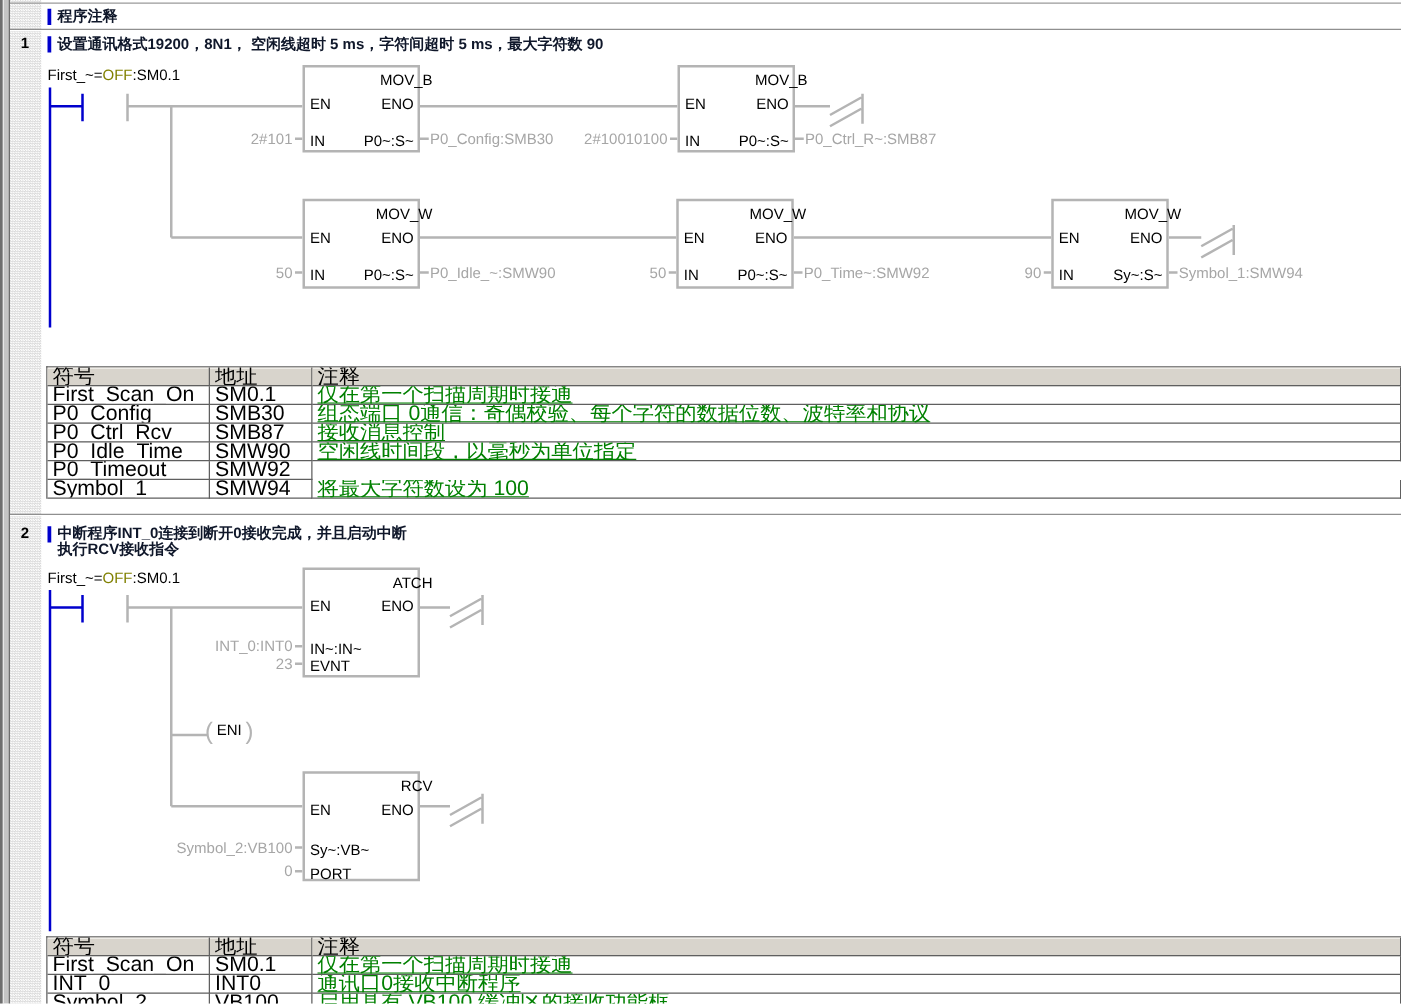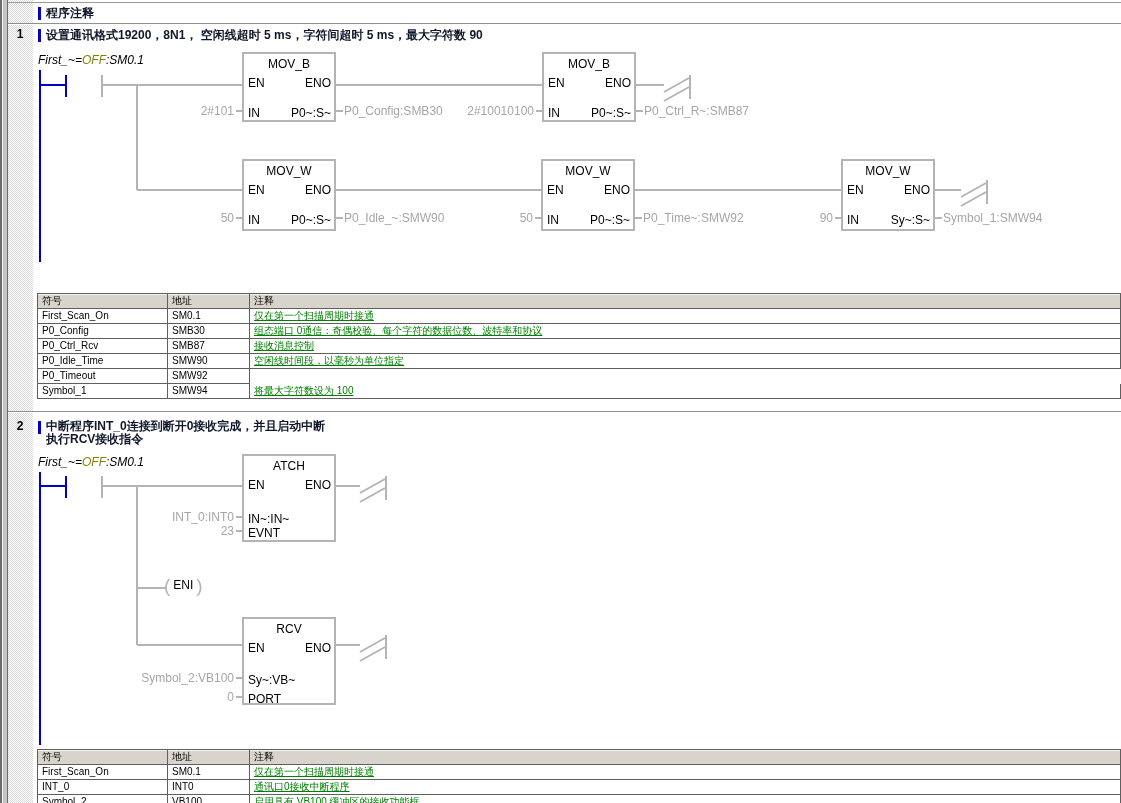--- a/index.html
+++ b/index.html
@@ -14,36 +14,36 @@
   
   .margin{position:absolute;left:8px;top:0;width:25px;height:803px;
     background-image:conic-gradient(#ffffff 25%, #d9d9d9 0 50%, #ffffff 0 75%, #d9d9d9 0);
     background-size:2px 2px;}
   .topline{position:absolute;left:8px;top:2px;right:0;height:1px;background:#9a9a9a;}
   .groove{position:absolute;left:8px;right:0;height:2px;
     background:linear-gradient(#8f8f8f 50%, #ffffff 50%);}
   .netnum{position:absolute;left:8px;width:24px;text-align:center;font-weight:bold;}
   .cbar{position:absolute;width:3px;background:#0000cd;}
   .ncomment{position:absolute;color:#0f172a;font-weight:bold;white-space:nowrap;}
-  .clabel{position:absolute;white-space:nowrap;font-style:italic;}
+  .clabel{position:absolute;white-space:nowrap;}
   .off{color:#808000;}
   svg.wires{position:absolute;left:0;top:0;z-index:1;}
   .block{position:absolute;border:2px solid #b4b4b4;background:#fff;box-sizing:border-box;z-index:2;}
-  .btitle{position:absolute;top:3px;left:0;width:100%;text-align:center;}
+  .btitle{position:absolute;top:3px;left:0;width:100%;text-align:right;padding-left:12px;}
   .ben{position:absolute;left:4px;top:22px;}
   .beno{position:absolute;right:3px;top:22px;margin-left:36px;}
   .bpin{position:absolute;left:4px;white-space:nowrap;}
   .bout{position:absolute;right:3px;white-space:nowrap;margin-left:42px;}
   .op{position:absolute;color:#a6a6a6;white-space:nowrap;z-index:3;}
   .opr{text-align:right;width:150px;}
   .coil{position:absolute;z-index:2;color:#b4b4b4;white-space:nowrap;}
   .coil .paren{font-size:19px;line-height:20px;vertical-align:-3px;}
   .coil .ctext{color:#000000;padding:0 3px;}
   .symtable{position:absolute;left:37px;width:1084px;z-index:4;background:#fff;
-    border-top:1px solid #5f5f5f;border-left:1px solid #5f5f5f;font-size:10px;box-sizing:border-box;}
+    border-top:1px solid #5f5f5f;border-left:1px solid #5f5f5f;font-size:17px;box-sizing:border-box;}
   .trow{display:grid;grid-template-columns:130px 82px 1fr;}
   .tcell{height:15px;line-height:14px;border-right:1px solid #5f5f5f;border-bottom:1px solid #5f5f5f;
     padding:0 4px;overflow:hidden;white-space:nowrap;box-sizing:border-box;}
   .thead .tcell{background:#d8d4cc;box-shadow:inset 0 1px 0 #f4f2ee;}
   .tcomment span{color:#008000;text-decoration:underline;}
 </style>
 </head>
 <body>
 
 <div id="screen">

